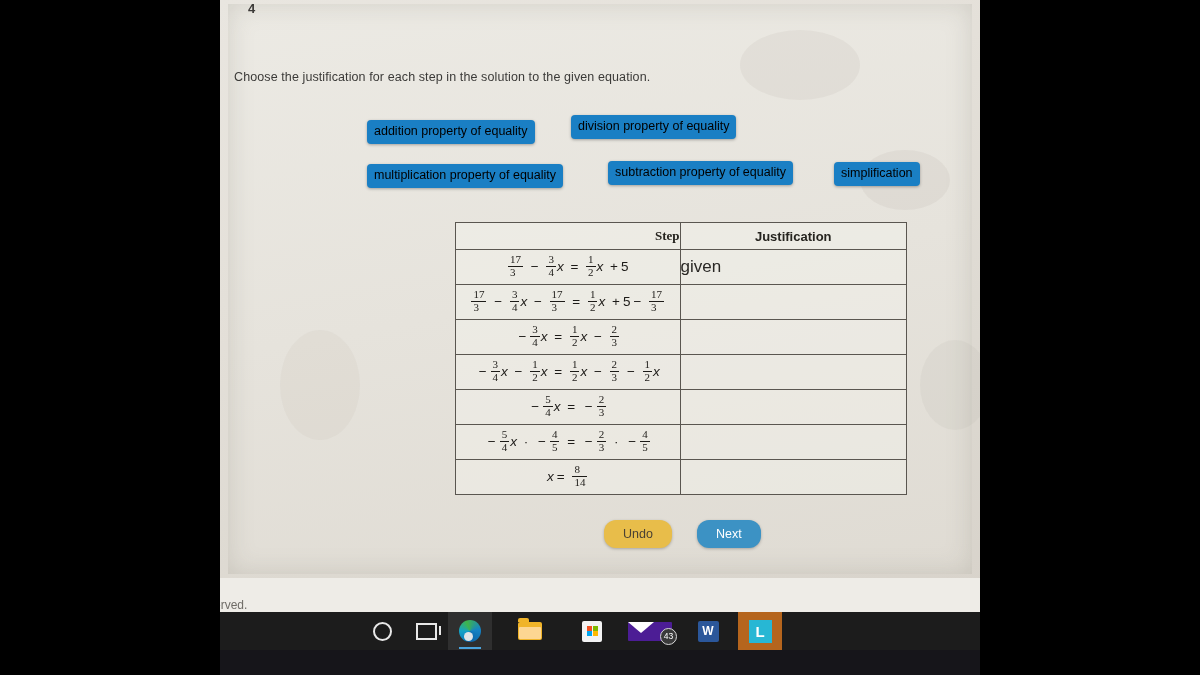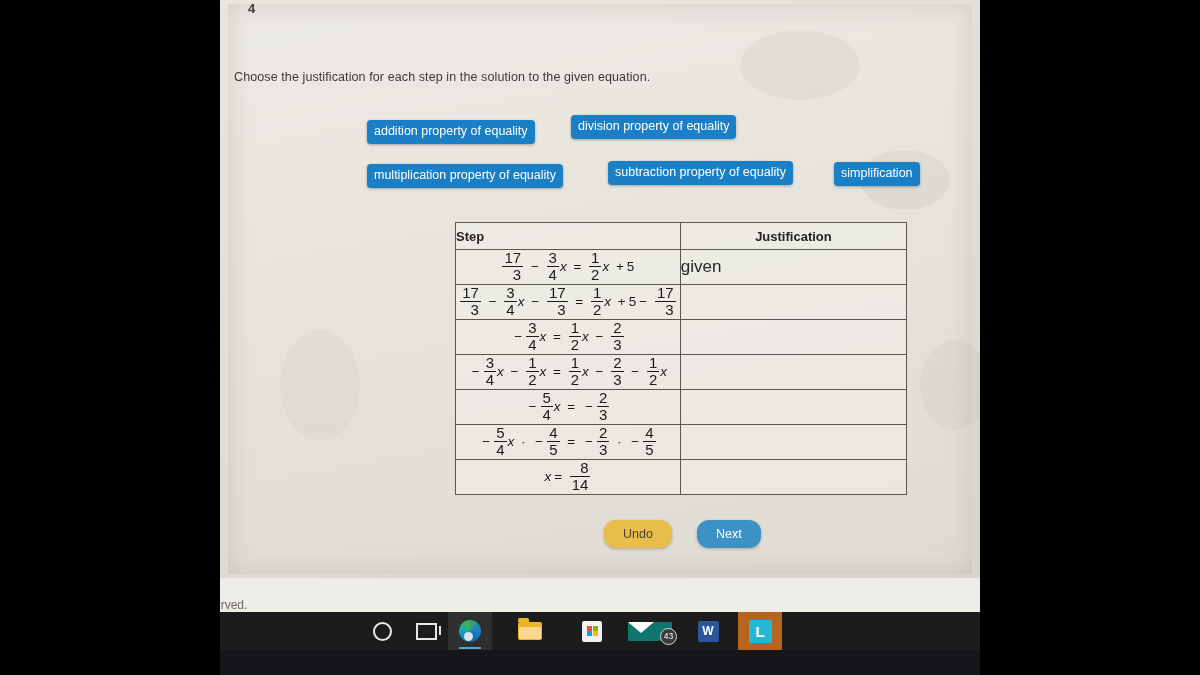--- a/index.html
+++ b/index.html
@@ -56,21 +56,21 @@
     letter-spacing: .1px;
     white-space: nowrap;
   }
   #instruction-1 { left: 42px; top: 30px; }
   #instruction-2 { left: 14px; top: 70px; }
 
   
   .tile {
     position: absolute;
     background: #1a7fc4;
-    color: #ffffff;
+    color: #000000;
     font-size: 12.5px;
     border-radius: 4px;
     padding: 5px 7px 6px 7px;
     white-space: nowrap;
     box-shadow: 0 1px 3px rgba(0,0,0,.30);
     line-height: 1;
     cursor: grab;
   }
   #tile-0 { left: 147px; top: 120px; }
   #tile-1 { left: 351px; top: 115px; }
@@ -90,47 +90,48 @@
     border: 1px solid #5a5650;
     padding: 0;
     vertical-align: middle;
   }
   #steps-table th {
     font-size: 13px;
     font-weight: bold;
     color: #26241f;
     height: 26px;
   }
-  .col-step { width: 224px; text-align: left; }
+  .col-step { width: 224px; text-align: right; font-family: Liberation Serif, serif; }
   .col-just { width: 228px; text-align: center; }
   td.step-cell {
     height: 34px;
     text-align: center;
     color: #1d1b18;
   }
   td.just-cell {
     height: 34px;
     text-align: left;
     padding-left: 9px;
     font-size: 17px;
     color: #2a2825;
   }
 
   
   .math { display: inline-block; font-size: 13.5px; color: #1d1b18; white-space: nowrap; }
   .math i { font-style: italic; }
   .frac {
     display: inline-block;
     vertical-align: middle;
-    text-align: right;
+    text-align: left;
     line-height: 1.05;
-    font-size: 15px;
+    font-size: 11px;
     margin: 0 1px;
     position: relative;
     top: -1px;
+    font-family: Liberation Serif, serif;
   }
   .frac .num { display: block; padding: 0 2px; }
   .frac .den { display: block; border-top: 1.3px solid #1d1b18; padding: 0 2px; }
   .op { padding: 0 3px; }
 
   
   .btn {
     position: absolute;
     border: none;
     border-radius: 12px;
@@ -219,21 +220,21 @@
     width: 20px; height: 21px; background: #f3f3f3; border-radius: 2px;
     position: relative; display:flex; align-items:center; justify-content:center;
   }
   .ico-store:after {
     content:""; width: 11px; height: 11px;
     background:
       linear-gradient(to right, #f25022 0 48%, transparent 48% 52%, #7fba00 52% 100%) top/100% 48% no-repeat,
       linear-gradient(to right, #00a4ef 0 48%, transparent 48% 52%, #ffb900 52% 100%) bottom/100% 48% no-repeat;
   }
   .ico-mail {
-    width: 46px; height: 19px; background: #0f766e;
+    width: 46px; height: 19px; background: #4c1d95;
     position: relative; border-radius: 1px;
   }
   .ico-mail:before {
     content:""; position:absolute; left:0; top:0;
     border-left: 13px solid transparent; border-right: 13px solid transparent;
     border-top: 11px solid #ffffff;
   }
   .mail-badge {
     position: absolute; right: -5px; bottom: -4px;
     width: 15px; height: 15px; border-radius: 50%;

